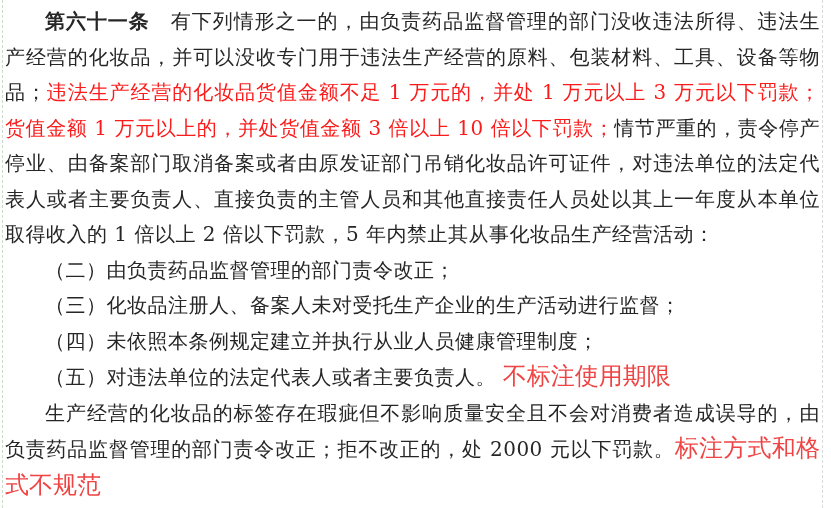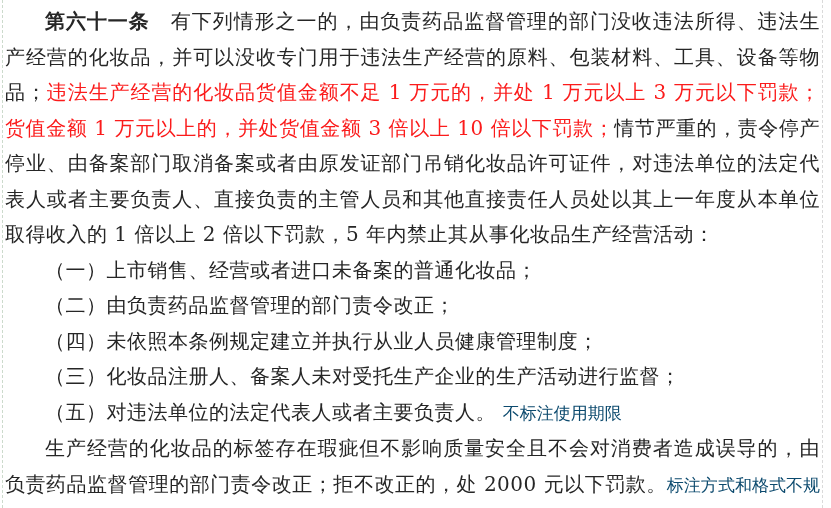--- a/index.html
+++ b/index.html
@@ -52,43 +52,42 @@
     padding: 0;
     text-indent: 2em;
   }
   .bold {
     font-weight: bold;
   }
   .red {
     color: #fb1b1b;
   }
   .annotation {
-    color: #0c4a6e;
+    color: #ef4444;
     font-family: "DejaVu Sans", "Liberation Sans", sans-serif;
-    font-size: 17px;
+    font-size: 24px;
     letter-spacing: 0;
   }
 </style>
 </head>
 <body>
 
 <div class="page">
   <div class="gridline-left"></div>
   <div class="gridline-right"></div>
 
   <div class="content">
 
     <p><span class="bold">第六十一条</span><span>　有下列情形之一的，由负责药品监督管理的部门没收违法所得、违法生产经营的化妆品，并可以没收专门用于违法生产经营的原料、包装材料、工具、设备等物品；</span><span class="red">违法生产经营的化妆品货值金额不足 1 万元的，并处 1 万元以上 3 万元以下罚款；货值金额 1 万元以上的，并处货值金额 3 倍以上 10 倍以下罚款；</span><span>情节严重的，责令停产停业、由备案部门取消备案或者由原发证部门吊销化妆品许可证件，对违法单位的法定代表人或者主要负责人、直接负责的主管人员和其他直接责任人员处以其上一年度从本单位取得收入的 1 倍以上 2 倍以下罚款，5 年内禁止其从事化妆品生产经营活动：</span></p>
 
-    <p><span>（一）上市销售、经营或者进口未备案的普通化妆品；</span></p>
 
     <p><span>（二）由负责药品监督管理的部门责令改正；</span></p>
 
+    <p><span>（三）化妆品注册人、备案人未对受托生产企业的生产活动进行监督；</span></p>
+
     <p><span>（四）未依照本条例规定建立并执行从业人员健康管理制度；</span></p>
-
-    <p><span>（三）化妆品注册人、备案人未对受托生产企业的生产活动进行监督；</span></p>
 
     <p><span>（五）对违法单位的法定代表人或者主要负责人。</span> <span class="annotation">不标注使用期限</span></p>
 
     <p><span>生产经营的化妆品的标签存在瑕疵但不影响质量安全且不会对消费者造成误导的，由负责药品监督管理的部门责令改正；拒不改正的，处 2000 元以下罚款。</span><span class="annotation">标注方式和格式不规范</span></p>
 
   </div>
 </div>
 
 </body></html>

